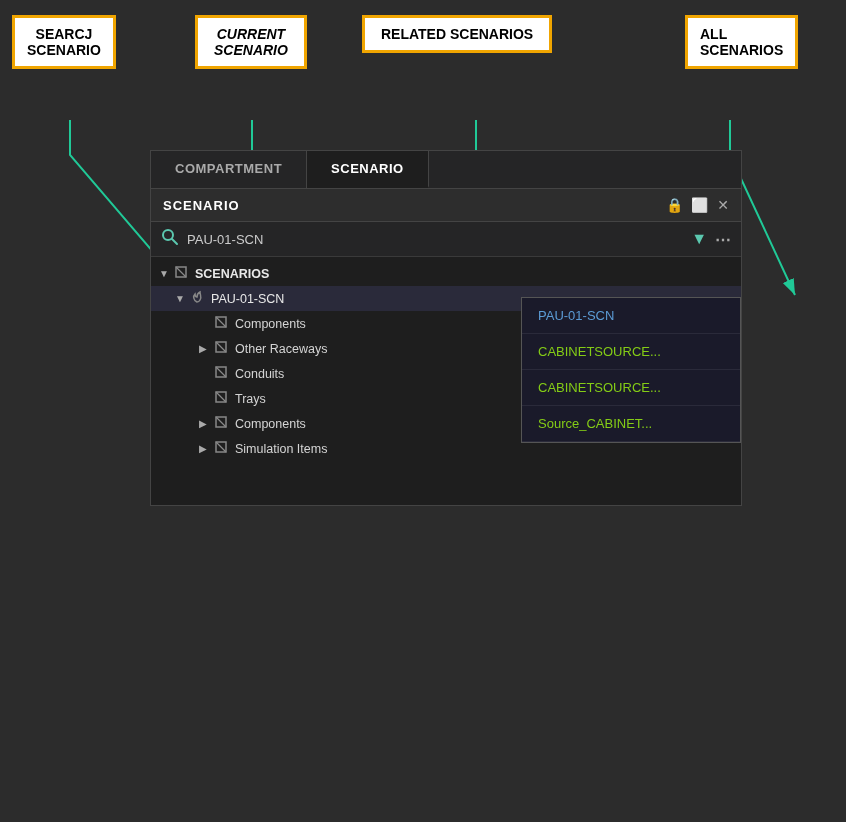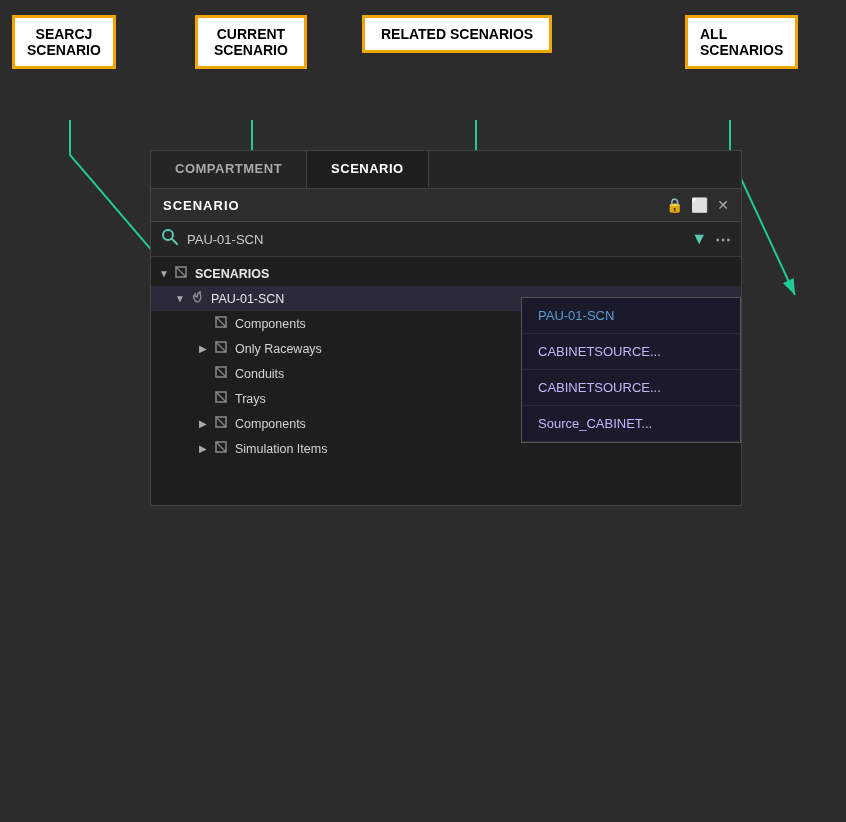--- a/index.html
+++ b/index.html
@@ -203,21 +203,21 @@
       top: 40px;
       right: 0;
       width: 220px;
       background: #1a1a2a;
       border: 1px solid #555;
       z-index: 100;
     }
 
     .dropdown-item {
       padding: 10px 16px;
-      color: #c4b5fd;
+      color: #84cc16;
       font-size: 13px;
       cursor: pointer;
       border-bottom: 1px solid #2a2a3a;
     }
 
     .dropdown-item.selected {
       color: #5b9bd5;
     }
 
     
@@ -247,21 +247,21 @@
 
     <polyline points="730,120 730,155 795,295" stroke="#20c997" stroke-width="2" fill="none" marker-end="url(#arrowhead)"></polyline>
   </svg>
 
   <div style="position:absolute; top:15px; left:12px; border:3px solid #f0a500; background:white; padding:8px 12px; font-weight:bold; font-size:14px; text-align:center; min-width:80px; color:#000;">
     <span style="white-space:pre-line;">SEARCJ
 SCENARIO</span>
   </div>
 
   <div style="position:absolute; top:15px; left:195px; border:3px solid #f0a500; background:white; padding:8px 16px; font-weight:bold; font-size:14px; text-align:center; min-width:80px; color:#000;">
-    <span style="white-space:pre-line;">CURRENT
+    <span style="white-space:pre-line;font-style:italic;">CURRENT
 SCENARIO</span>
   </div>
 
   <div style="position:absolute; top:15px; left:362px; border:3px solid #f0a500; background:white; padding:8px 16px; font-weight:bold; font-size:14px; text-align:center; min-width:80px; color:#000;">
     <span>RELATED SCENARIOS</span>
   </div>
 
   <div style="position:absolute; top:15px; left:685px; border:3px solid #f0a500; background:white; padding:8px 12px; font-weight:bold; font-size:14px; min-width:80px; color:#000;">
     <span style="white-space:pre-line;">ALL
 SCENARIOS</span>
@@ -335,21 +335,21 @@
         </div>
 
         <div class="tree-item level2">
           <span class="tree-arrow">▶</span>
           <span class="tree-icon">
             <svg viewBox="0 0 14 14" xmlns="http://www.w3.org/2000/svg">
               <rect x="2" y="2" width="10" height="10" stroke="#888" stroke-width="1.5" fill="none"></rect>
               <line x1="2" y1="2" x2="12" y2="12" stroke="#888" stroke-width="1.2"></line>
             </svg>
           </span>
-          <span class="tree-label">Only Raceways</span>
+          <span class="tree-label">Other Raceways</span>
         </div>
 
         <div class="tree-item level2">
           <span class="tree-arrow" style="visibility:hidden;">▶</span>
           <span class="tree-icon">
             <svg viewBox="0 0 14 14" xmlns="http://www.w3.org/2000/svg">
               <rect x="2" y="2" width="10" height="10" stroke="#888" stroke-width="1.5" fill="none"></rect>
               <line x1="2" y1="2" x2="12" y2="12" stroke="#888" stroke-width="1.2"></line>
             </svg>
           </span>

